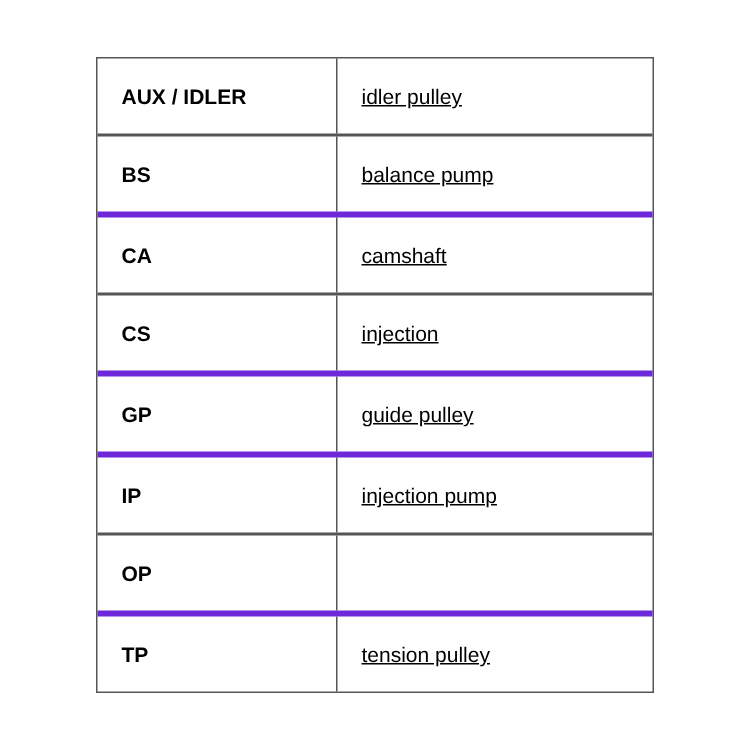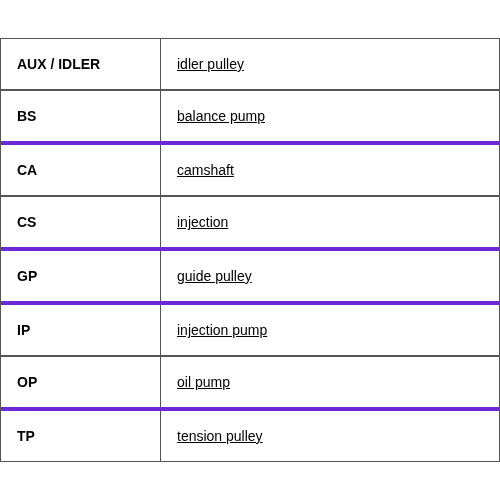--- a/index.html
+++ b/index.html
@@ -13,21 +13,21 @@
       height: 500px;
       display: flex;
       align-items: center;
       justify-content: center;
       background: #ffffff;
       font-family: Arial, Helvetica, sans-serif;
       font-size: 14px;
     }
 
     .table-container {
-      width: 500px;
+      width: 372px;
       border: 1.5px solid #555;
     }
 
     .table-row {
       display: flex;
       border-bottom: 4px solid #6d28d9;
     }
 
     .table-row:last-child {
       border-bottom: none;
@@ -79,19 +79,18 @@
     <div class="table-row">
       <div class="cell-code">GP</div>
       <div class="cell-desc">guide pulley</div>
     </div>
     <div class="table-row thick-bottom">
       <div class="cell-code">IP</div>
       <div class="cell-desc">injection pump</div>
     </div>
     <div class="table-row">
       <div class="cell-code">OP</div>
-      <div class="cell-desc">oil pump</div>
     </div>
     <div class="table-row">
       <div class="cell-code">TP</div>
       <div class="cell-desc">tension pulley</div>
     </div>
   </div>
 
 </body></html>

